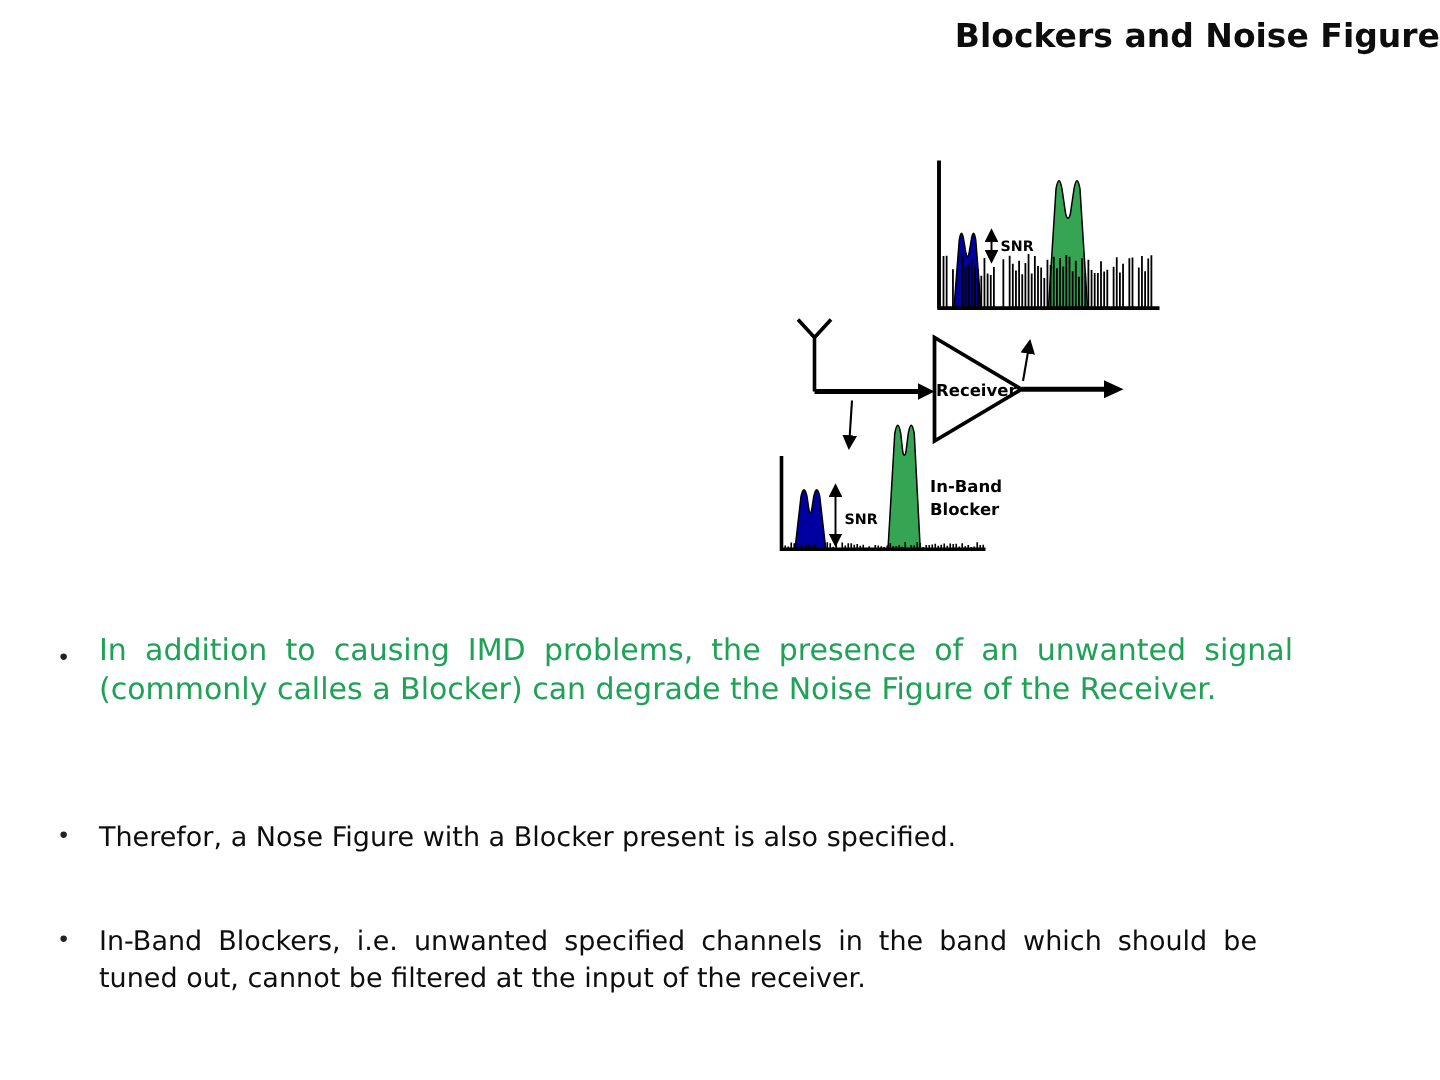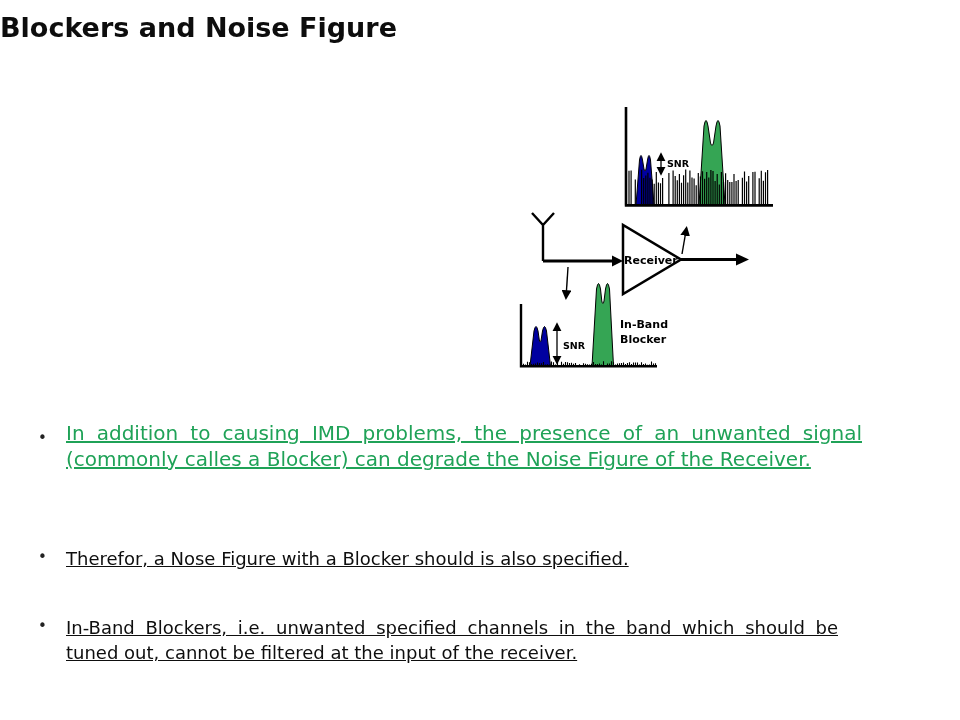--- a/index.html
+++ b/index.html
@@ -1,29 +1,29 @@
 <!DOCTYPE html>
 <html><head>
 <meta charset="utf-8">
 <style>
   html,body{margin:0;padding:0;}
   body{
     width:960px;height:720px;position:relative;background:#ffffff;
     font-family:"DejaVu Sans", sans-serif;overflow:hidden;
   }
   .title{
-    position:absolute;left:0;right:0;top:12px;text-align:left;
-    font-size:27px;font-weight:bold;color:#0d0d0d;letter-spacing:0px;
+    position:absolute;left:0;right:0;top:12px;text-align:right;
+    font-size:22px;font-weight:bold;color:#0d0d0d;letter-spacing:0px;
   }
   .diagram-svg{position:absolute;left:490px;top:90px;width:300px;height:290px;}
   .svg-label{font-family:"DejaVu Sans", sans-serif;font-weight:bold;fill:#000;}
   .bullet-dot{
     position:absolute;left:38px;font-size:15px;color:#222;line-height:15px;
   }
-  .bullet-text{position:absolute;left:66px;text-decoration:underline;}
+  .bullet-text{position:absolute;left:66px;}
   .b1{top:420px;width:796px;font-size:20px;line-height:26px;color:#1FA257;text-align:justify;}
   .d1{top:431px;}
   .b2{top:547px;font-size:18px;line-height:24px;color:#0e0e0e;}
   .d2{top:550px;}
   .b3{top:615px;width:772px;font-size:18px;line-height:25px;color:#0e0e0e;text-align:justify;}
   .d3{top:619px;}
 </style>
 </head>
 <body>
 
@@ -66,16 +66,16 @@
     <text class="svg-label" x="73" y="259" font-size="9.5">SNR</text>
     <text class="svg-label" x="130" y="238" font-size="11">In-Band</text>
     <text class="svg-label" x="130" y="253" font-size="11">Blocker</text>
   </g>
 </svg>
 
 <span class="bullet-dot d1">•</span>
 <div class="bullet-text b1">In addition to causing IMD problems, the presence of an unwanted signal (commonly calles a Blocker) can degrade the Noise Figure of the Receiver.</div>
 
 <span class="bullet-dot d2">•</span>
-<div class="bullet-text b2">Therefor, a Nose Figure with a Blocker should is also specified.</div>
+<div class="bullet-text b2">Therefor, a Nose Figure with a Blocker present is also specified.</div>
 
 <span class="bullet-dot d3">•</span>
 <div class="bullet-text b3">In-Band Blockers, i.e. unwanted specified channels in the band which should be tuned out, cannot be filtered at the input of the receiver.</div>
 
 </body></html>

